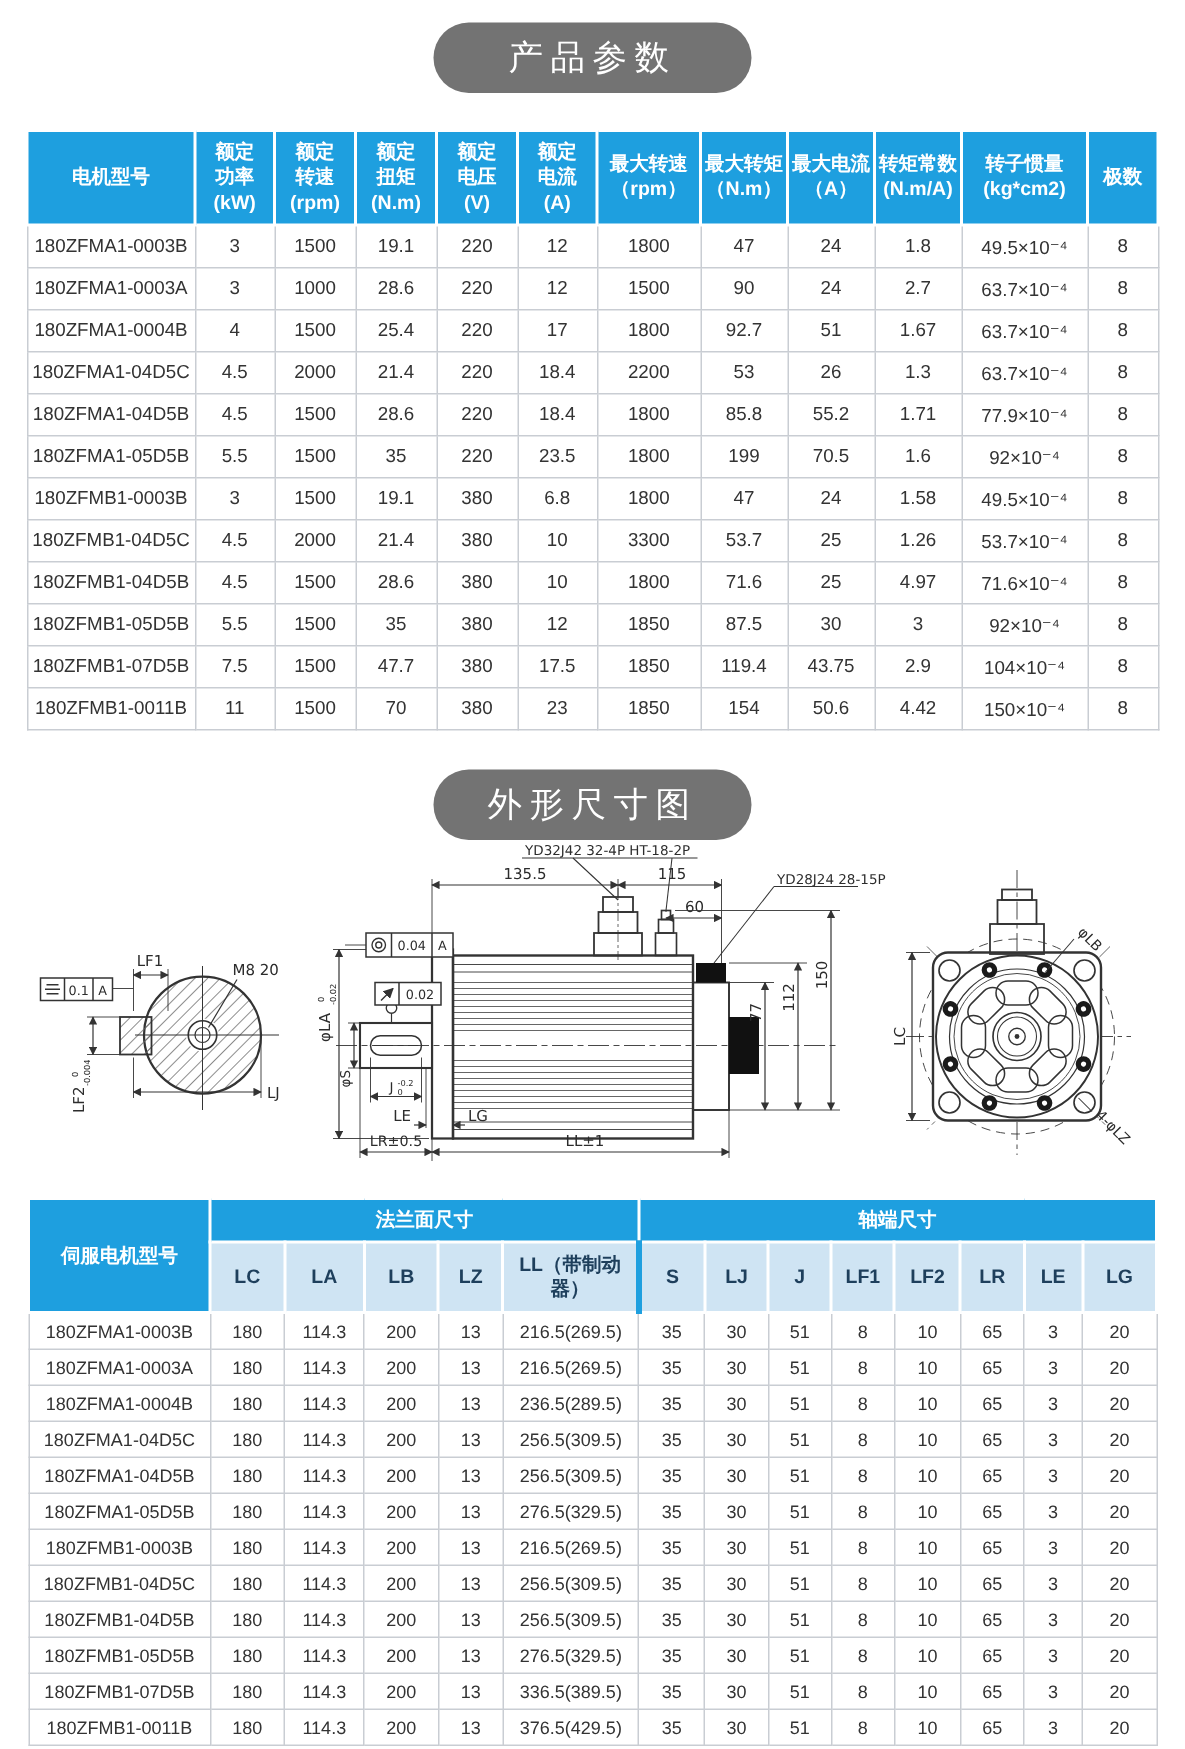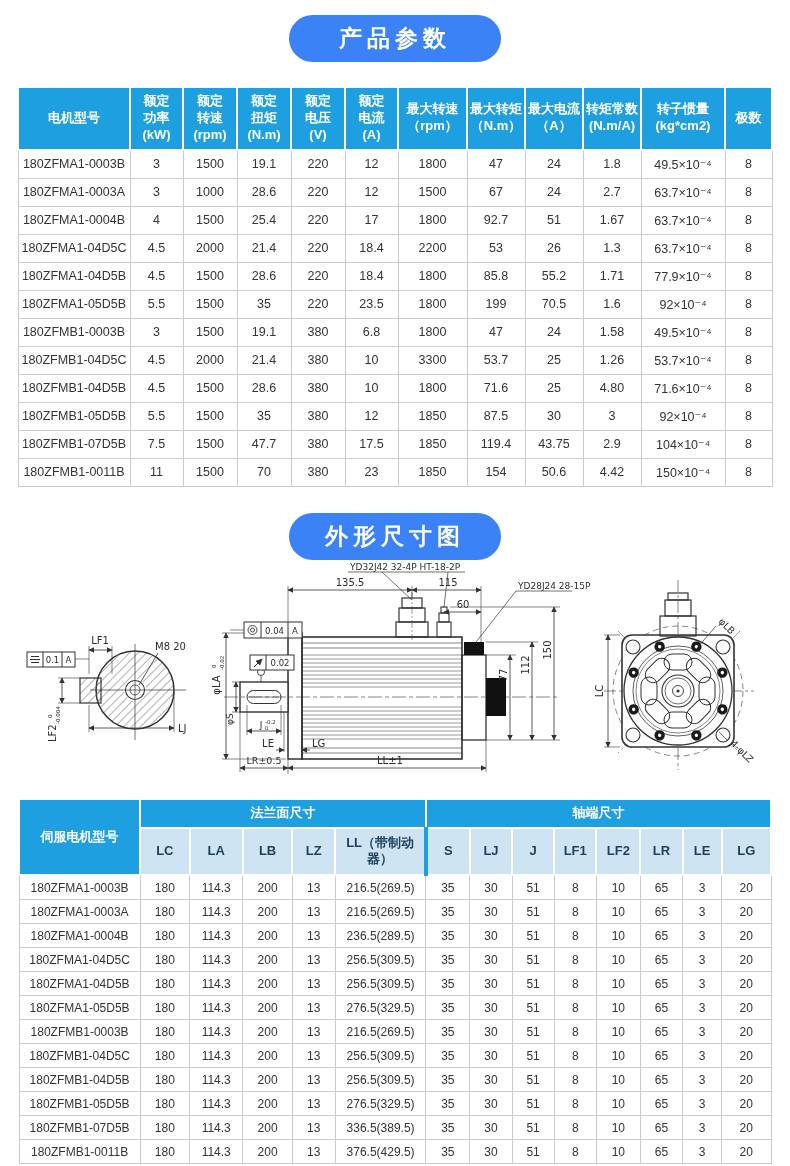--- a/index.html
+++ b/index.html
@@ -4,22 +4,22 @@
 <style>
   * { box-sizing: border-box; }
   html,body { margin:0; padding:0; }
   body {
     width:790px; margin:0 auto; background:#fff;
     font-family:"Liberation Sans","DejaVu Sans",sans-serif;
     color:#333;
   }
   .pill {
     width:212px; margin:15px auto 24px; padding:8px 0;
-    background:#3b82f6; color:#fff; border-radius:24px;
-    font-size:23px; font-weight:700; text-align:center; letter-spacing:5px;
+    background:#737373; color:#fff; border-radius:24px;
+    font-size:23px; font-weight:400; text-align:center; letter-spacing:5px;
   }
   .pill.second { margin:26px auto 0; }
   table {
     width:754px; margin:0 auto; border-collapse:collapse; table-layout:fixed;
     border:1px solid #c9cdd3;
   }
   th {
     background:#1e9fdf; color:#fff; font-size:13px; font-weight:700;
     border:2px solid #fff; padding:5px 2px; white-space:pre-line; line-height:1.3;
     text-align:center;
@@ -102,21 +102,21 @@
         <td>8</td>
       </tr>
       <tr>
         <td>180ZFMA1-0003A</td>
         <td>3</td>
         <td>1000</td>
         <td>28.6</td>
         <td>220</td>
         <td>12</td>
         <td>1500</td>
-        <td>67</td>
+        <td>90</td>
         <td>24</td>
         <td>2.7</td>
         <td>63.7×10⁻⁴</td>
         <td>8</td>
       </tr>
       <tr>
         <td>180ZFMA1-0004B</td>
         <td>4</td>
         <td>1500</td>
         <td>25.4</td>
@@ -202,21 +202,21 @@
       <tr>
         <td>180ZFMB1-04D5B</td>
         <td>4.5</td>
         <td>1500</td>
         <td>28.6</td>
         <td>380</td>
         <td>10</td>
         <td>1800</td>
         <td>71.6</td>
         <td>25</td>
-        <td>4.80</td>
+        <td>4.97</td>
         <td>71.6×10⁻⁴</td>
         <td>8</td>
       </tr>
       <tr>
         <td>180ZFMB1-05D5B</td>
         <td>5.5</td>
         <td>1500</td>
         <td>35</td>
         <td>380</td>
         <td>12</td>

